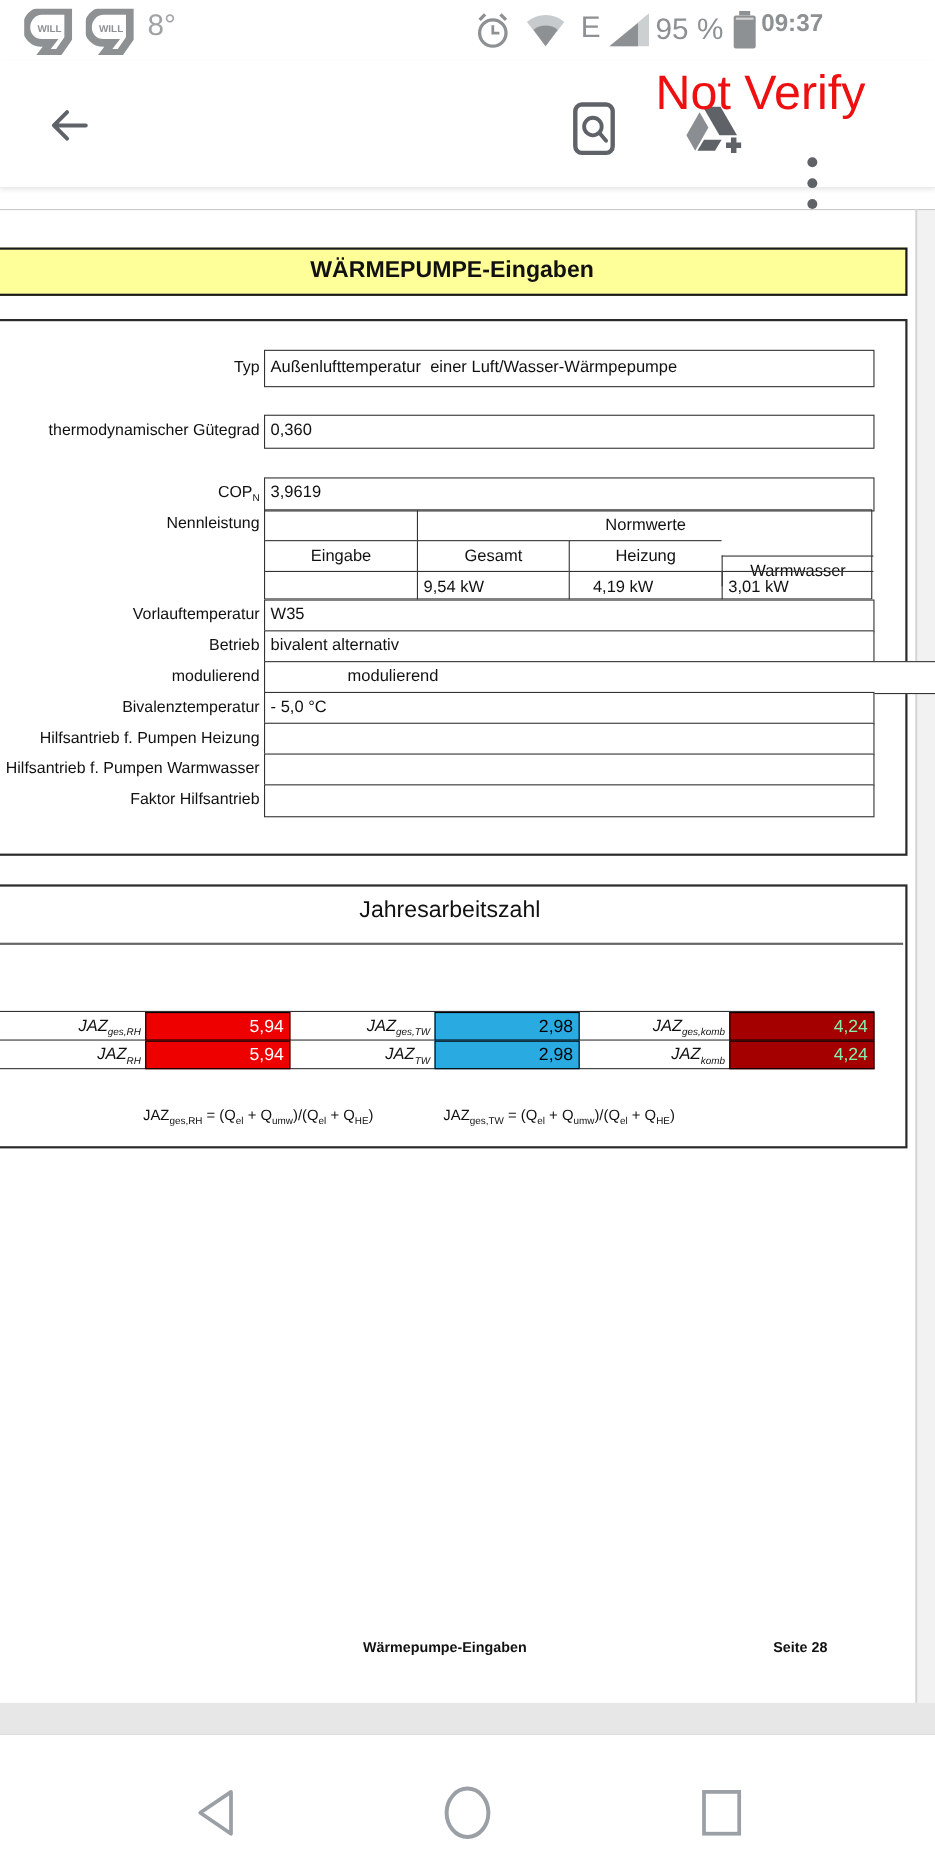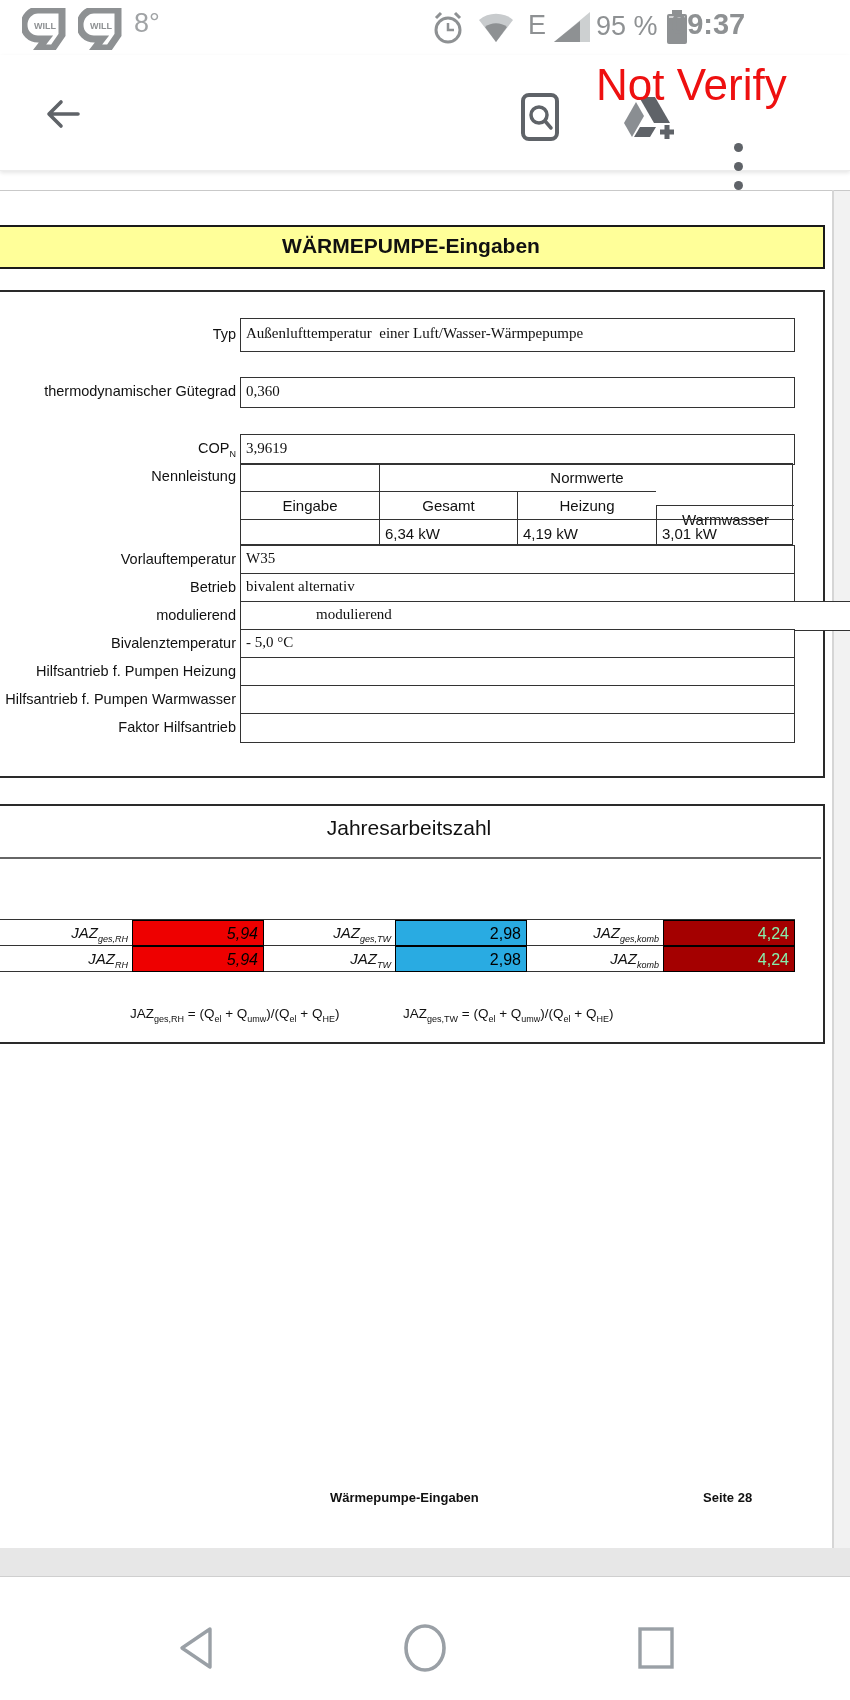--- a/index.html
+++ b/index.html
@@ -4,55 +4,55 @@
 <style>
   html,body{margin:0;padding:0;}
   body{width:850px;height:1700px;overflow:hidden;background:#fff;
        font-family:"Liberation Sans",sans-serif;color:#111;position:relative;}
   .abs{position:absolute;}
   
   .statusbar{left:0;top:0;width:850px;height:55px;background:#fff;color:#8e9193;}
   .sb-temp{left:134px;top:8px;font-size:27px;color:#a0a3a5;}
   .sb-net-e{left:528px;top:10px;font-size:27px;}
   .sb-pct{left:596px;top:11px;font-size:27px;}
-  .sb-time{left:671px;top:8px;font-size:29px;font-weight:700;}
+  .sb-time{left:692px;top:8px;font-size:22px;font-weight:700;}
   
   .appbar{left:0;top:55px;width:850px;height:115px;background:#fff;
           border-bottom:1px solid #ececec;box-shadow:0 2px 4px rgba(0,0,0,.10);}
   .title{left:152px;top:92px;font-size:36px;color:#3c4043;letter-spacing:.5px;}
   .warning{left:596px;top:60px;font-size:44px;color:#ee1010;z-index:30;white-space:nowrap;}
   .menu-dot{width:9px;height:9px;border-radius:50%;background:#5f6368;}
   
   .page-topline{left:0;top:190px;width:850px;height:0;border-top:1px solid #c9c9c9;}
   .page-rightline{left:832px;top:190px;width:0;height:1358px;border-left:2px solid #d6d6d6;}
   .page-rightstrip{left:834px;top:190px;width:16px;height:1358px;background:#f2f2f2;}
   .docheader{left:-3px;top:225px;width:824px;height:40px;background:#ffff99;
              border:2px solid #1a1a1a;text-align:center;line-height:38px;
              font-size:21px;font-weight:700;}
   .sec1{left:-3px;top:290px;width:824px;height:484px;border:2px solid #2a2a2a;background:#fff;}
   .sec2{left:-3px;top:804px;width:824px;height:236px;border:2px solid #2a2a2a;background:#fff;}
   .lbl{left:0;width:236px;text-align:right;font-size:14.5px;}
   .fbox{left:240px;width:548px;border:1.5px solid #333;background:#fff;
-        font-size:15px;padding-left:5px;white-space:pre;overflow:hidden;font-family:Liberation Serif, serif;}
+        font-size:15px;padding-left:5px;white-space:pre;overflow:hidden;}
   sub{font-size:9px;}
   
   .ntable{left:240px;top:463px;width:553px;height:82px;border:1.5px solid #333;box-sizing:border-box;text-decoration:underline;}
   .ncell{position:absolute;box-sizing:border-box;border-left:1.5px solid #333;border-top:1.5px solid #333;
          font-size:15px;overflow:hidden;}
   .ncell.first{border-left:none;}
   .ncell.toprow{border-top:none;}
   .nc-center{text-align:center;}
   
   .jaz-title{left:-3px;top:816px;width:824px;text-align:center;font-size:21px;}
   .jaz-underline{left:-3px;top:857px;width:824px;height:0;border-top:2px solid #666;}
   .jazline{left:0;height:0;border-top:1.5px solid #333;width:795px;}
   .jazlbl{font-size:15px;text-align:right;height:26px;line-height:26px;white-space:nowrap;font-style:italic;}
   .jazcell{width:132px;height:26px;line-height:26px;border:1px solid #000;box-sizing:border-box;
            text-align:right;padding-right:5px;font-size:16px;}
-  .c-red{background:#ee0000;color:#000000;font-style:italic;}
+  .c-red{background:#ee0000;color:#ffffff;}
   .c-blue{background:#29abe2;color:#000;}
   .c-darkred{background:#a40000;color:#86efac;}
   .formula{font-size:13.5px;white-space:nowrap;}
   .footer-txt{font-size:13px;font-weight:700;}
   
   .page-bottom-strip{left:0;top:1548px;width:850px;height:28px;background:#e7e7e7;}
   .navbar{left:0;top:1576px;width:850px;height:124px;background:#fff;border-top:1px solid #cfcfcf;}
   .icon{display:block;}
 </style>
 </head>
@@ -132,22 +132,22 @@
 
 <div class="abs lbl" style="top:463px;height:27px;line-height:27px">Nennleistung</div>
 <div class="abs ntable">
   <div class="ncell first toprow" style="left:0;top:0;width:138px;height:27px"></div>
   <div class="ncell toprow nc-center" style="left:138px;top:0;width:415px;height:27px;line-height:27px">Normwerte</div>
   <div class="ncell first nc-center" style="left:0;top:27px;width:138px;height:28px;line-height:28px">Eingabe</div>
   <div class="ncell nc-center" style="left:138px;top:27px;width:138px;height:28px;line-height:28px">Gesamt</div>
   <div class="ncell nc-center" style="left:276px;top:27px;width:139px;height:28px;line-height:28px">Heizung</div>
   <div class="ncell nc-center" style="left:415px;top:41px;width:138px;height:28px;line-height:28px">Warmwasser</div>
   <div class="ncell first" style="left:0;top:55px;width:138px;height:27px;line-height:27px;padding-left:5px"></div>
-  <div class="ncell" style="left:138px;top:55px;width:138px;height:27px;line-height:27px;padding-left:5px">6,34 kW</div>
-  <div class="ncell" style="left:276px;top:55px;width:139px;height:27px;line-height:27px;padding-left:5px">4,19 kW</div>
+  <div class="ncell" style="left:138px;top:55px;width:138px;height:27px;line-height:27px;padding-left:5px">9,54 kW</div>
+  <div class="ncell" style="left:276px;top:55px;width:139px;height:27px;line-height:27px;padding-left:21px">4,19 kW</div>
   <div class="ncell" style="left:415px;top:55px;width:138px;height:27px;line-height:27px;padding-left:5px">3,01 kW</div>
 </div>
 
 <div class="abs lbl" style="top:545px;height:28px;line-height:28px">Vorlauftemperatur</div>
 <div class="abs fbox" style="top:545px;height:28px;line-height:25px">W35</div>
 
 <div class="abs lbl" style="top:573px;height:28px;line-height:28px">Betrieb</div>
 <div class="abs fbox" style="top:573px;height:28px;line-height:25px">bivalent alternativ</div>
 
 <div class="abs lbl" style="top:601px;height:28px;line-height:28px">modulierend</div>

